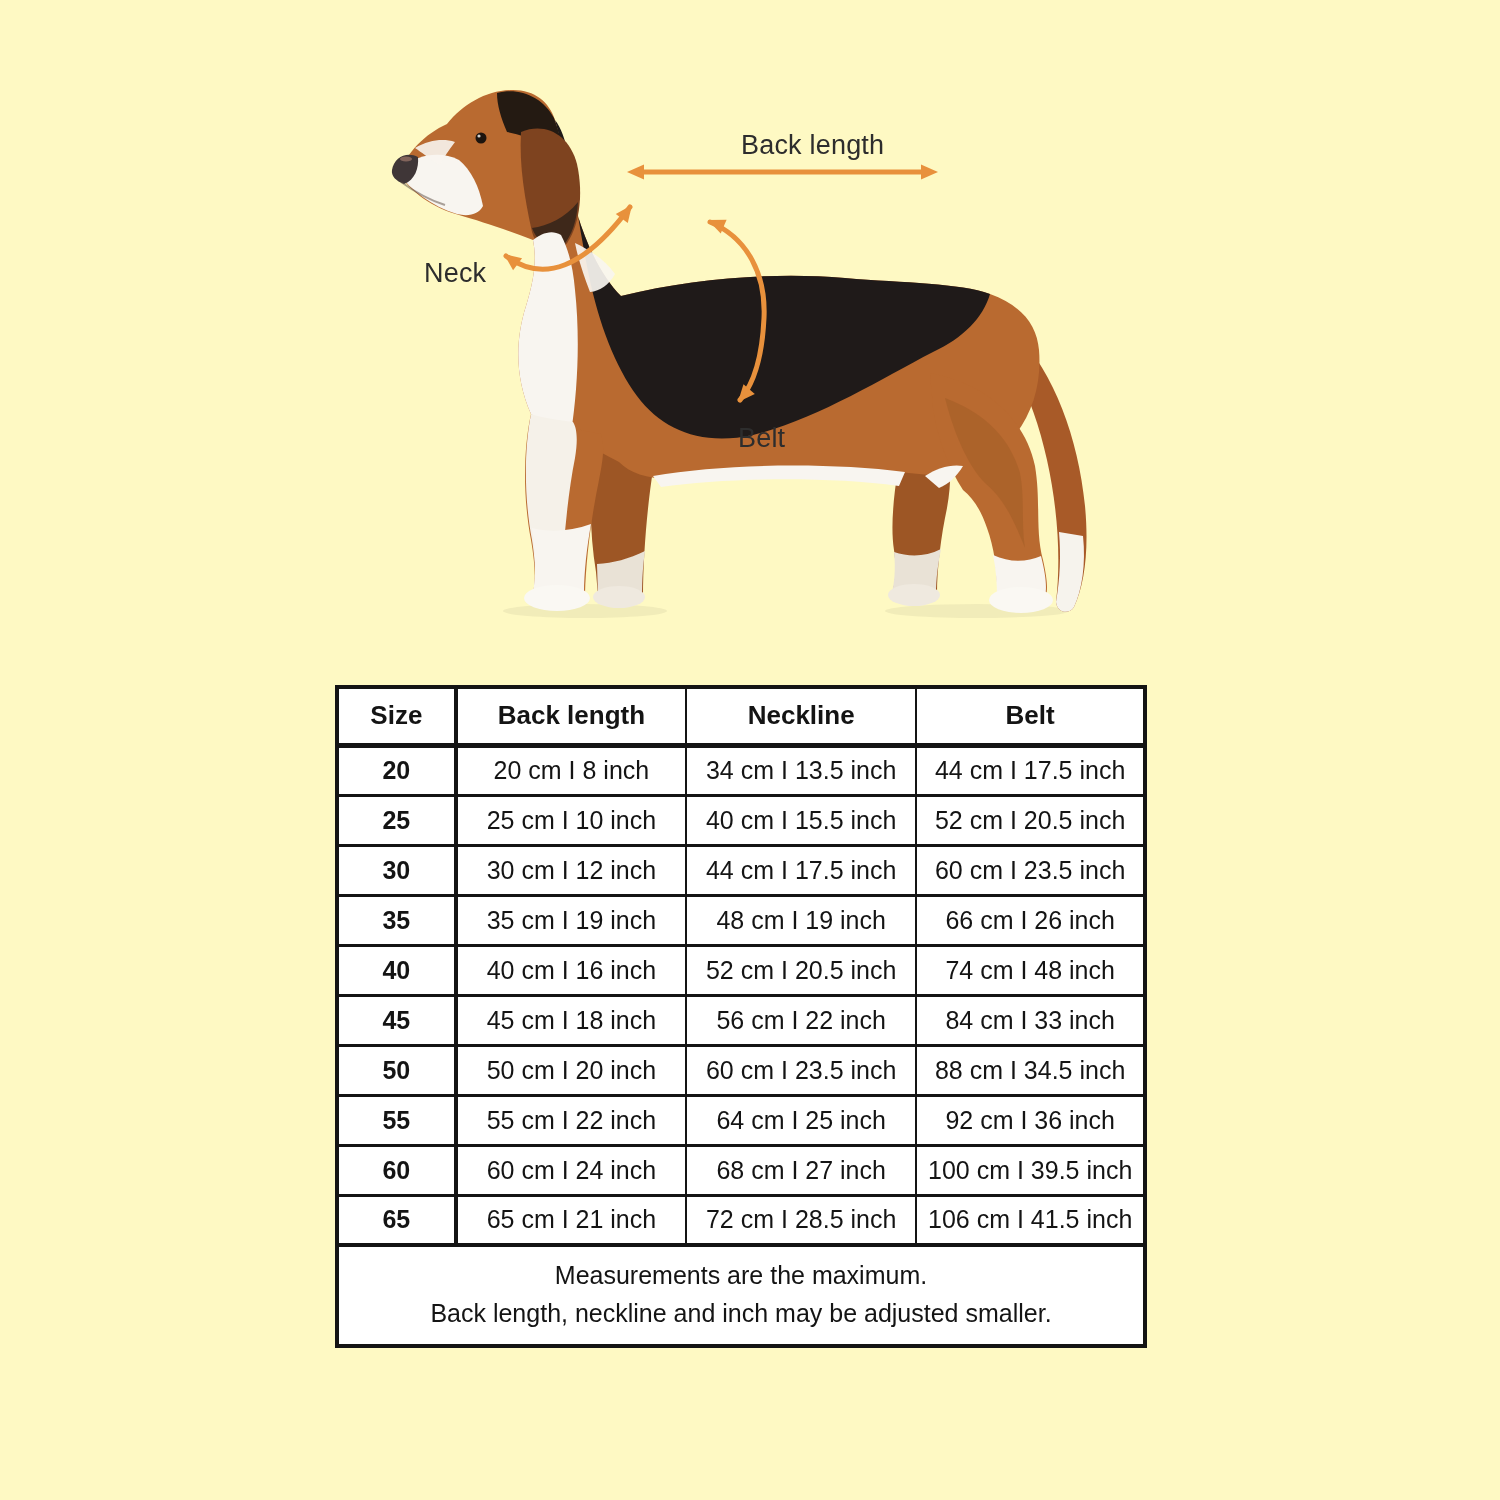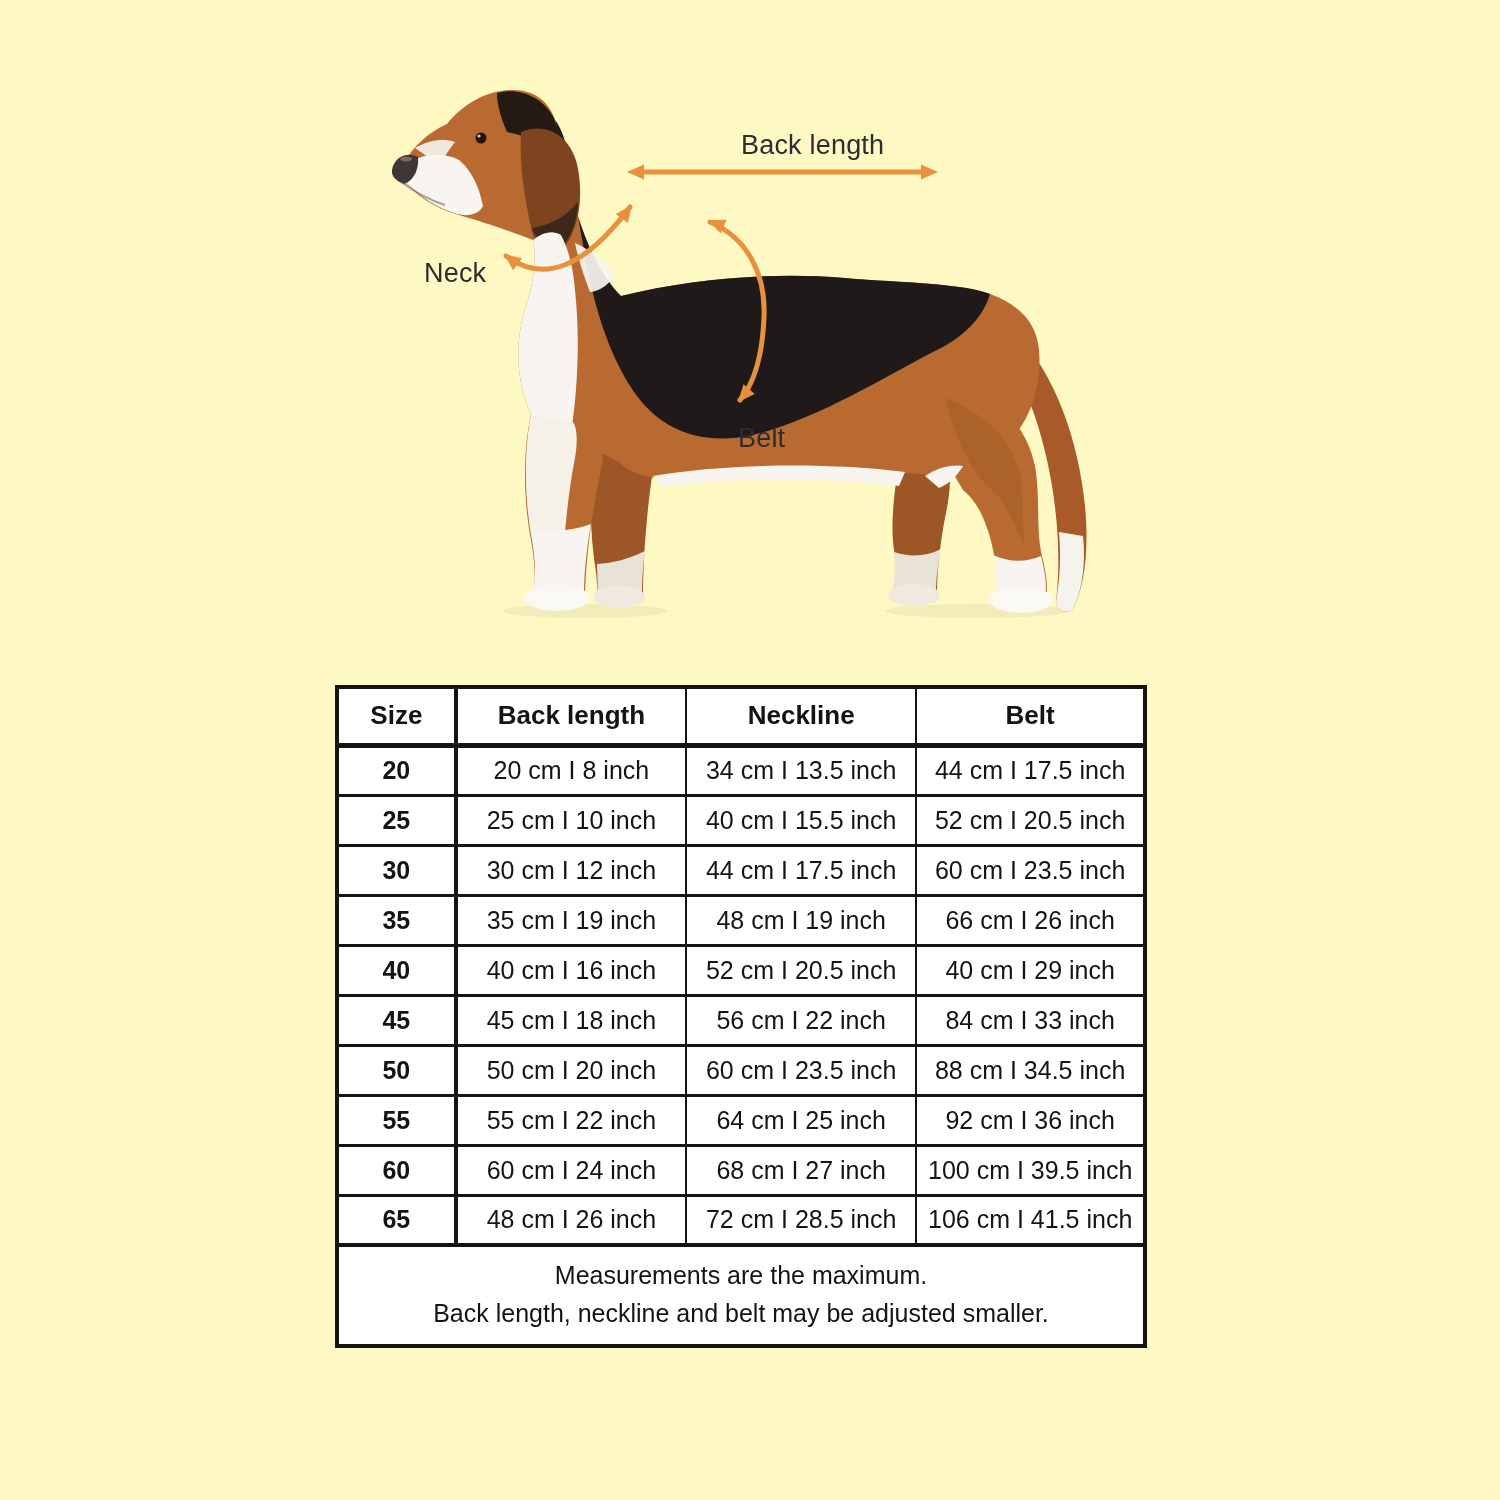--- a/index.html
+++ b/index.html
@@ -195,21 +195,21 @@
           <tr>
     <td class="col-size">35</td>
     <td class="col-back">35 cm I 19 inch</td>
     <td>48 cm I 19 inch</td>
     <td>66 cm I 26 inch</td>
   </tr>
           <tr>
     <td class="col-size">40</td>
     <td class="col-back">40 cm I 16 inch</td>
     <td>52 cm I 20.5 inch</td>
-    <td>40 cm I 29 inch</td>
+    <td>74 cm I 48 inch</td>
   </tr>
           <tr>
     <td class="col-size">45</td>
     <td class="col-back">45 cm I 18 inch</td>
     <td>56 cm I 22 inch</td>
     <td>84 cm I 33 inch</td>
   </tr>
           <tr>
     <td class="col-size">50</td>
     <td class="col-back">50 cm I 20 inch</td>
@@ -223,29 +223,29 @@
     <td>92 cm I 36 inch</td>
   </tr>
           <tr>
     <td class="col-size">60</td>
     <td class="col-back">60 cm I 24 inch</td>
     <td>68 cm I 27 inch</td>
     <td>100 cm I 39.5 inch</td>
   </tr>
           <tr>
     <td class="col-size">65</td>
-    <td class="col-back">48 cm I 26 inch</td>
+    <td class="col-back">65 cm I 21 inch</td>
     <td>72 cm I 28.5 inch</td>
     <td>106 cm I 41.5 inch</td>
   </tr>
         </tbody>
       <tfoot>
         <tr>
           <td colspan="4">
             <div>Measurements are the maximum.</div>
-            <div>Back length, neckline and belt may be adjusted smaller.</div>
+            <div>Back length, neckline and inch may be adjusted smaller.</div>
           </td>
         </tr>
       </tfoot>
     </table>
   </div>
 
 </div>
 
 </body></html>

